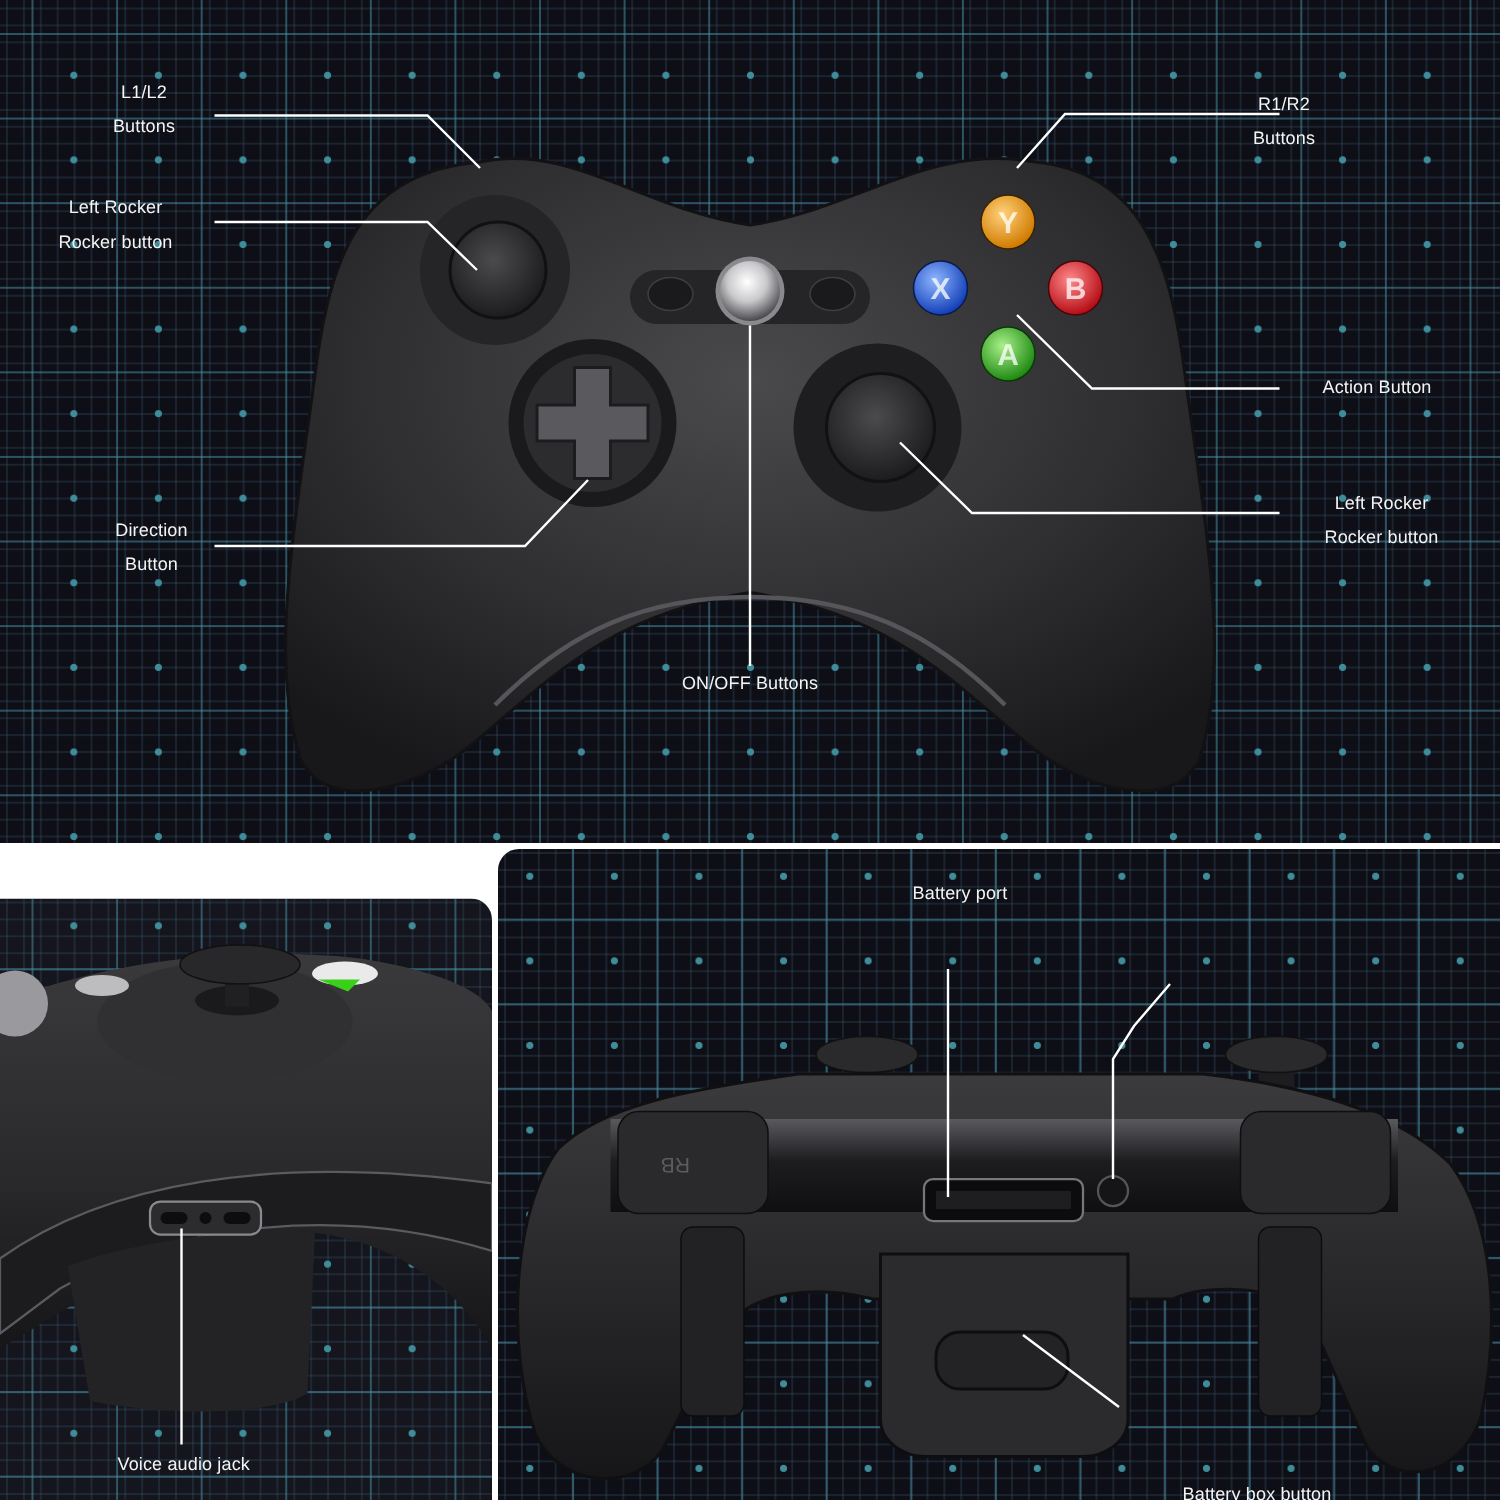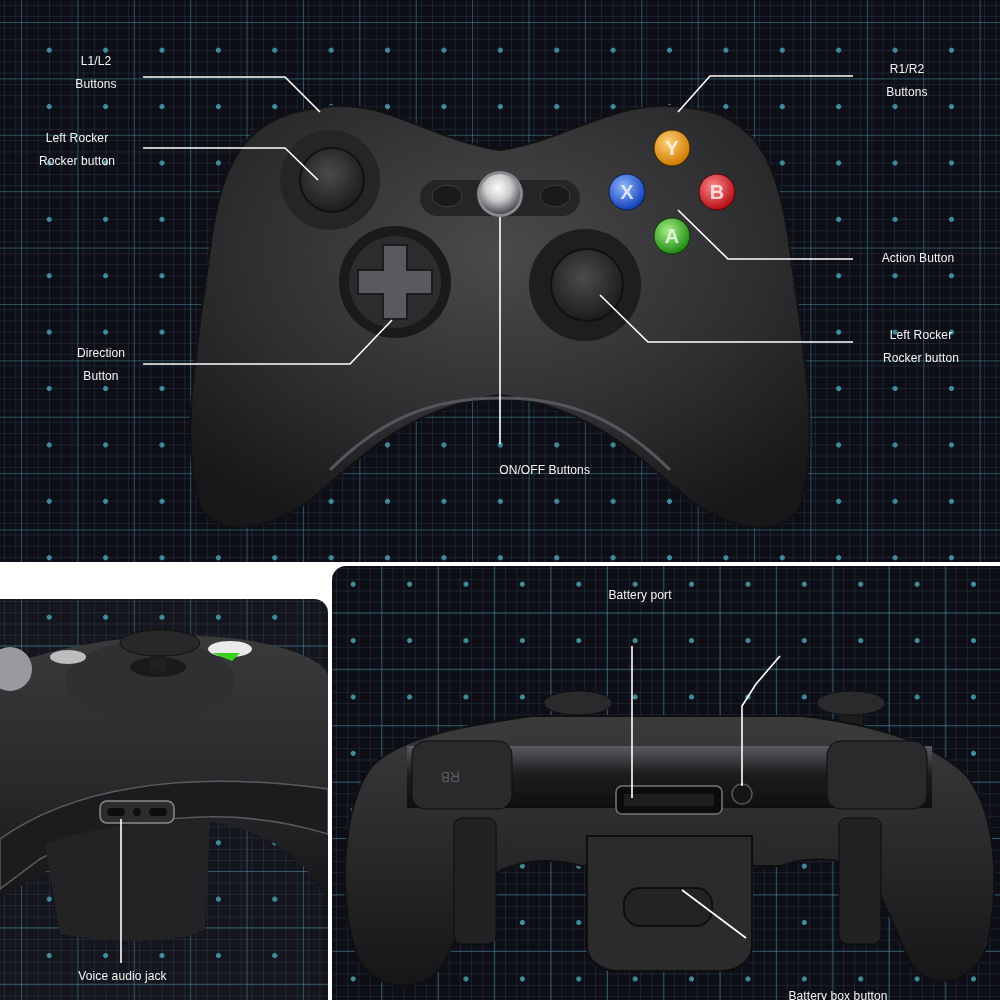--- a/index.html
+++ b/index.html
@@ -104,22 +104,22 @@
     <div>Buttons</div>
   </div>
   <div class="label" style="left:8px;top:127px;width:138px;">
     <div>Left Rocker</div>
     <div>Rocker button</div>
   </div>
   <div class="label" style="left:55px;top:342px;width:92px;">
     <div>Direction</div>
     <div>Button</div>
   </div>
-  <div class="label" style="left:410px;top:459px;width:180px;text-align:right;">ON/OFF Buttons</div>
-  <div class="label" style="left:859px;top:58px;width:96px;">
+  <div class="label" style="left:410px;top:444px;width:180px;">ON/OFF Buttons</div>
+  <div class="label" style="left:808px;top:58px;width:96px;">
     <div>R1/R2</div>
     <div>Buttons</div>
   </div>
   <div class="label" style="left:852px;top:247px;width:132px;">Action Button</div>
   <div class="label" style="left:852px;top:324px;width:138px;">
     <div>Left Rocker</div>
     <div>Rocker button</div>
   </div>
 </div>
 

